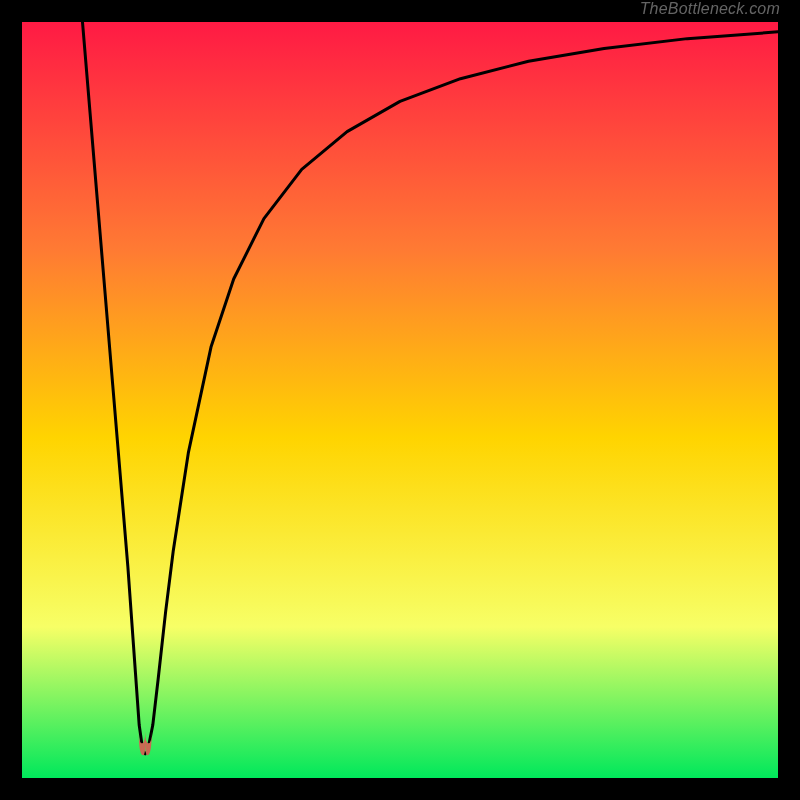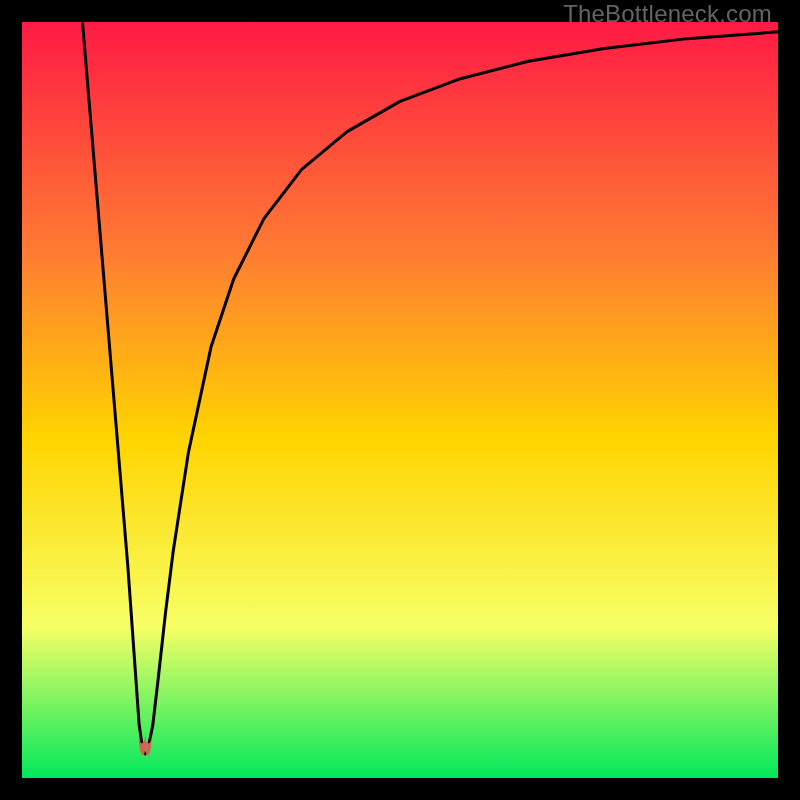--- a/index.html
+++ b/index.html
@@ -13,26 +13,27 @@
   }
   .outer {
     width: 800px;
     height: 800px;
     background: #000;
     position: relative;
   }
   .watermark {
     position: absolute;
     top: 0;
-    right: 28px;
+    right: 20px;
     color: #646464;
-    font-size: 24px;
+    font-size: 16px;
     font-weight: 500;
     letter-spacing: 0.2px;
     z-index: 5;
+    font-style: italic;
   }
   .plot-frame {
     position: absolute;
     left: 22px;
     top: 22px;
     width: 756px;
     height: 756px;
     overflow: hidden;
   }
   svg.chart {

